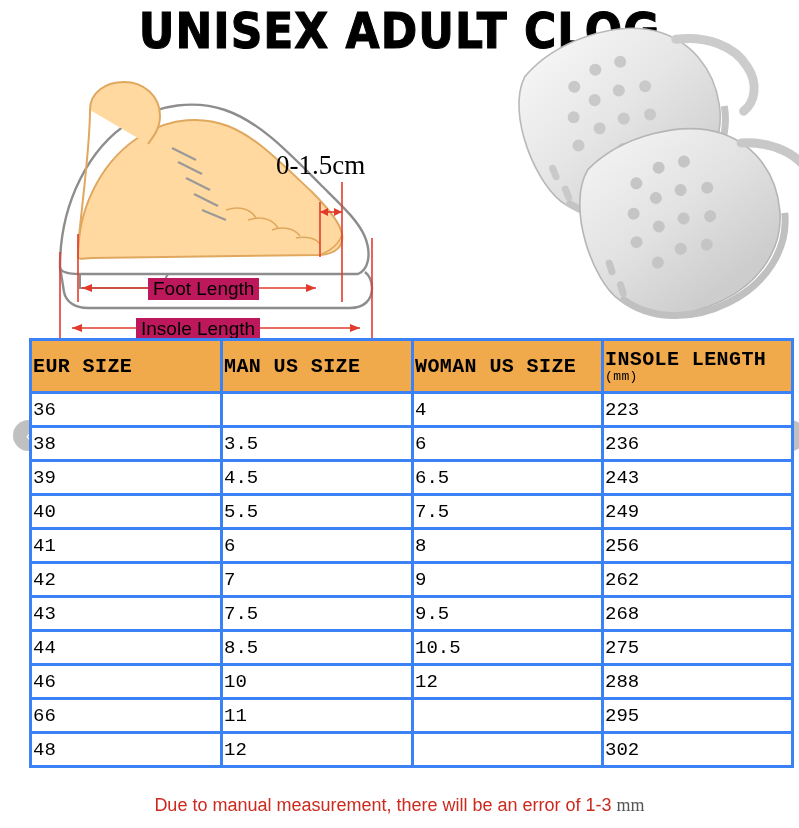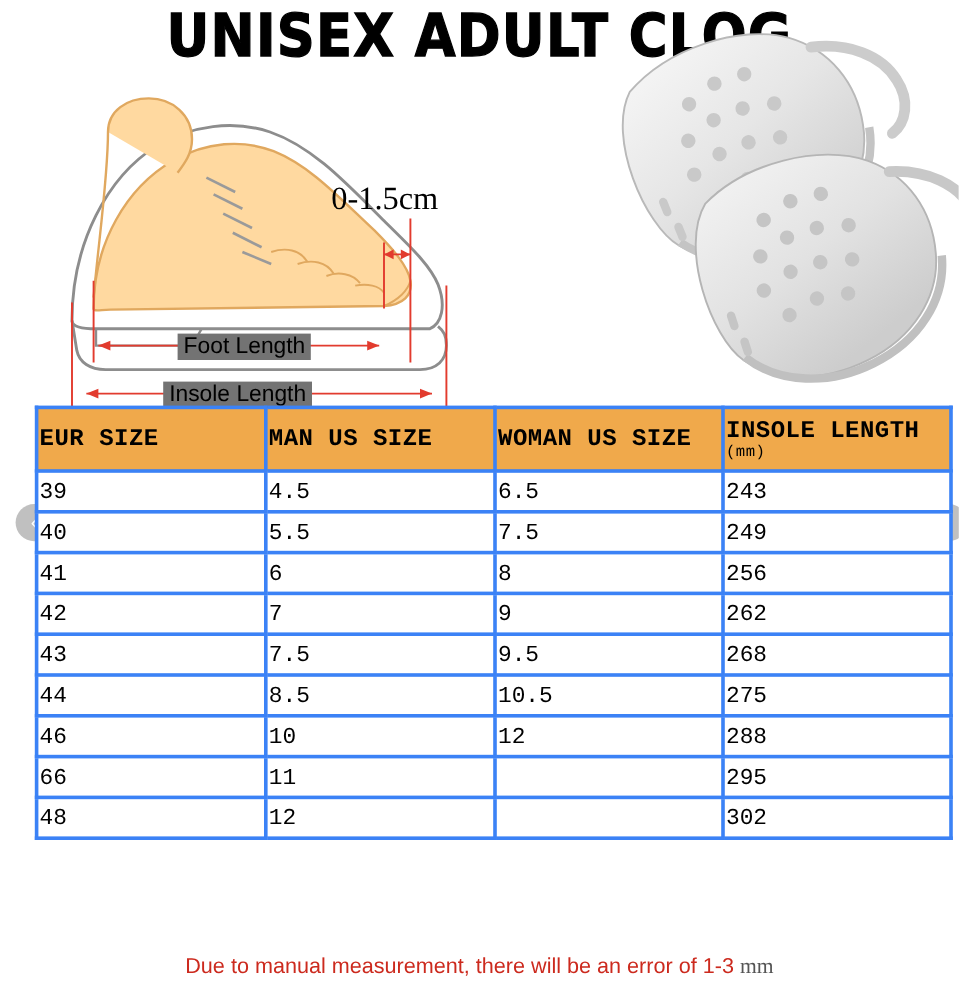--- a/index.html
+++ b/index.html
@@ -47,21 +47,21 @@
     left: 256px;
     top: 98px;
     font-size: 27px;
     color: #000;
     font-family: Liberation Serif, serif;
   }
   .dim-label {
     position: absolute;
     font-size: 19px;
     color: #000;
-    background: #737373;
+    background: #be185d;
     padding: 0 5px;
     font-family: "Liberation Sans", sans-serif;
     white-space: nowrap;
   }
   .dim-foot   { left: 128px; top: 226px; }
   .dim-insole { left: 116px; top: 266px; }
   .dim-outsole{ left: 112px; top: 308px; }
 
   
   .shoes {
@@ -311,20 +311,32 @@
           <span>WOMAN US SIZE</span>
         </th>
         <th class="col-insole">
           <span>INSOLE  LENGTH</span>
           <span class="sub">(mm)</span>
         </th>
       </tr>
     </thead>
     <tbody>
       <tr>
+        <td>36</td>
+        <td></td>
+        <td>4</td>
+        <td>223</td>
+      </tr>
+      <tr>
+        <td>38</td>
+        <td>3.5</td>
+        <td>6</td>
+        <td>236</td>
+      </tr>
+      <tr>
         <td>39</td>
         <td>4.5</td>
         <td>6.5</td>
         <td>243</td>
       </tr>
       <tr>
         <td>40</td>
         <td>5.5</td>
         <td>7.5</td>
         <td>249</td>

